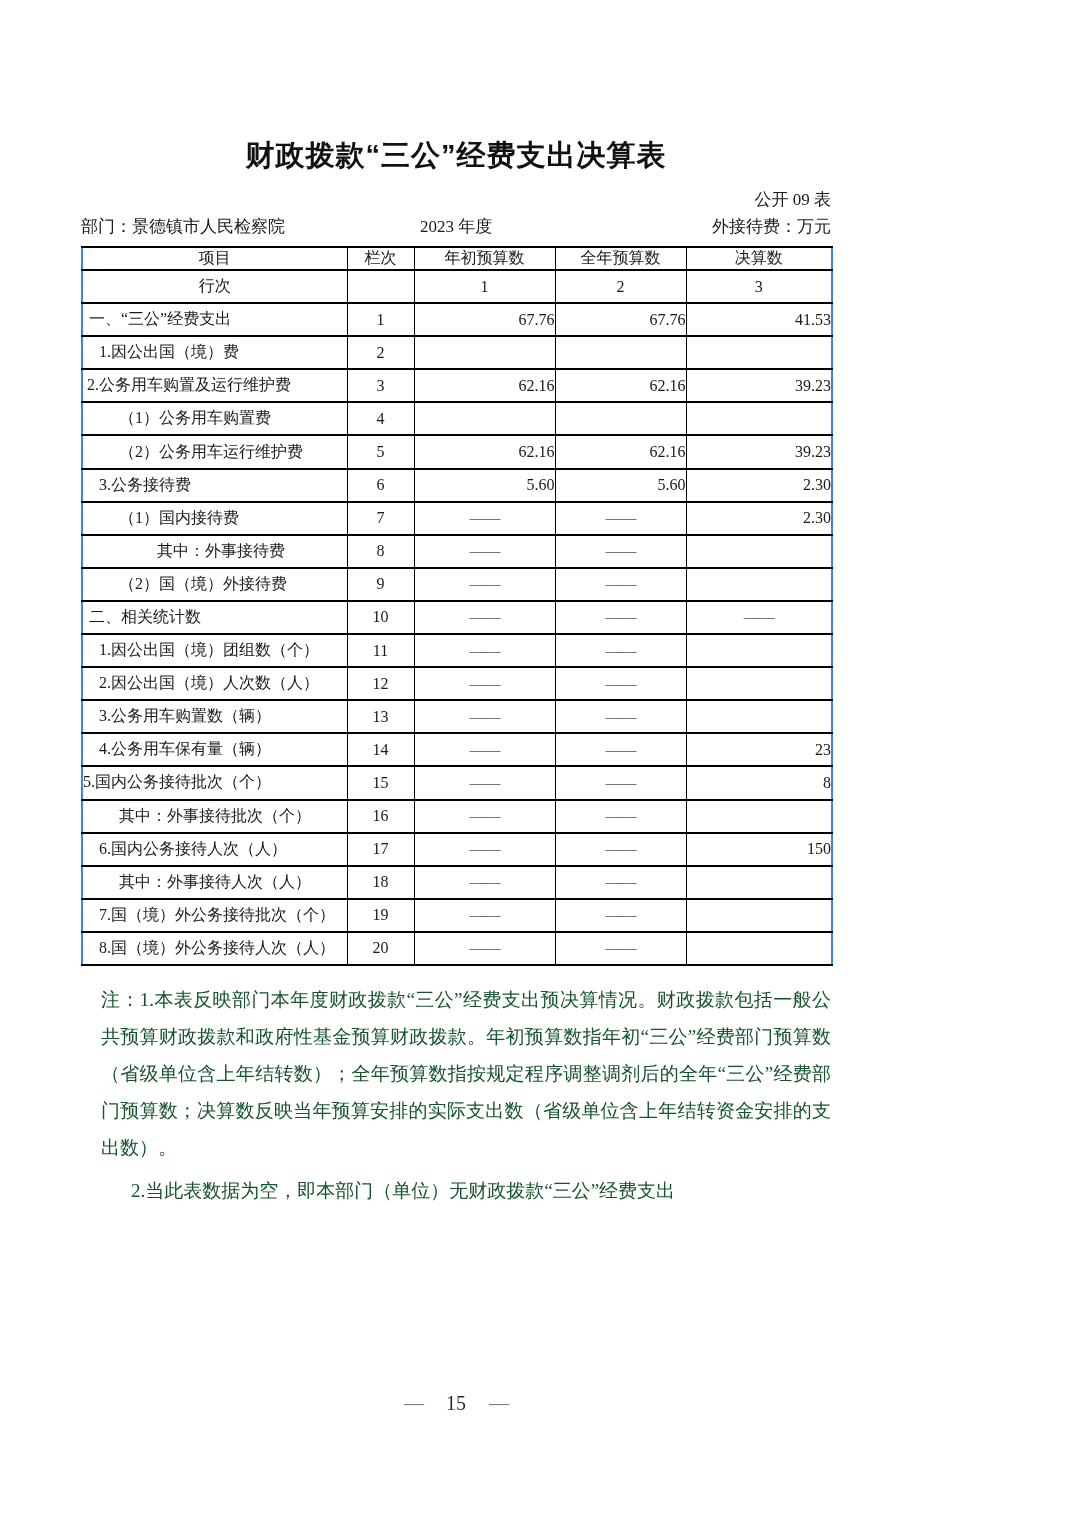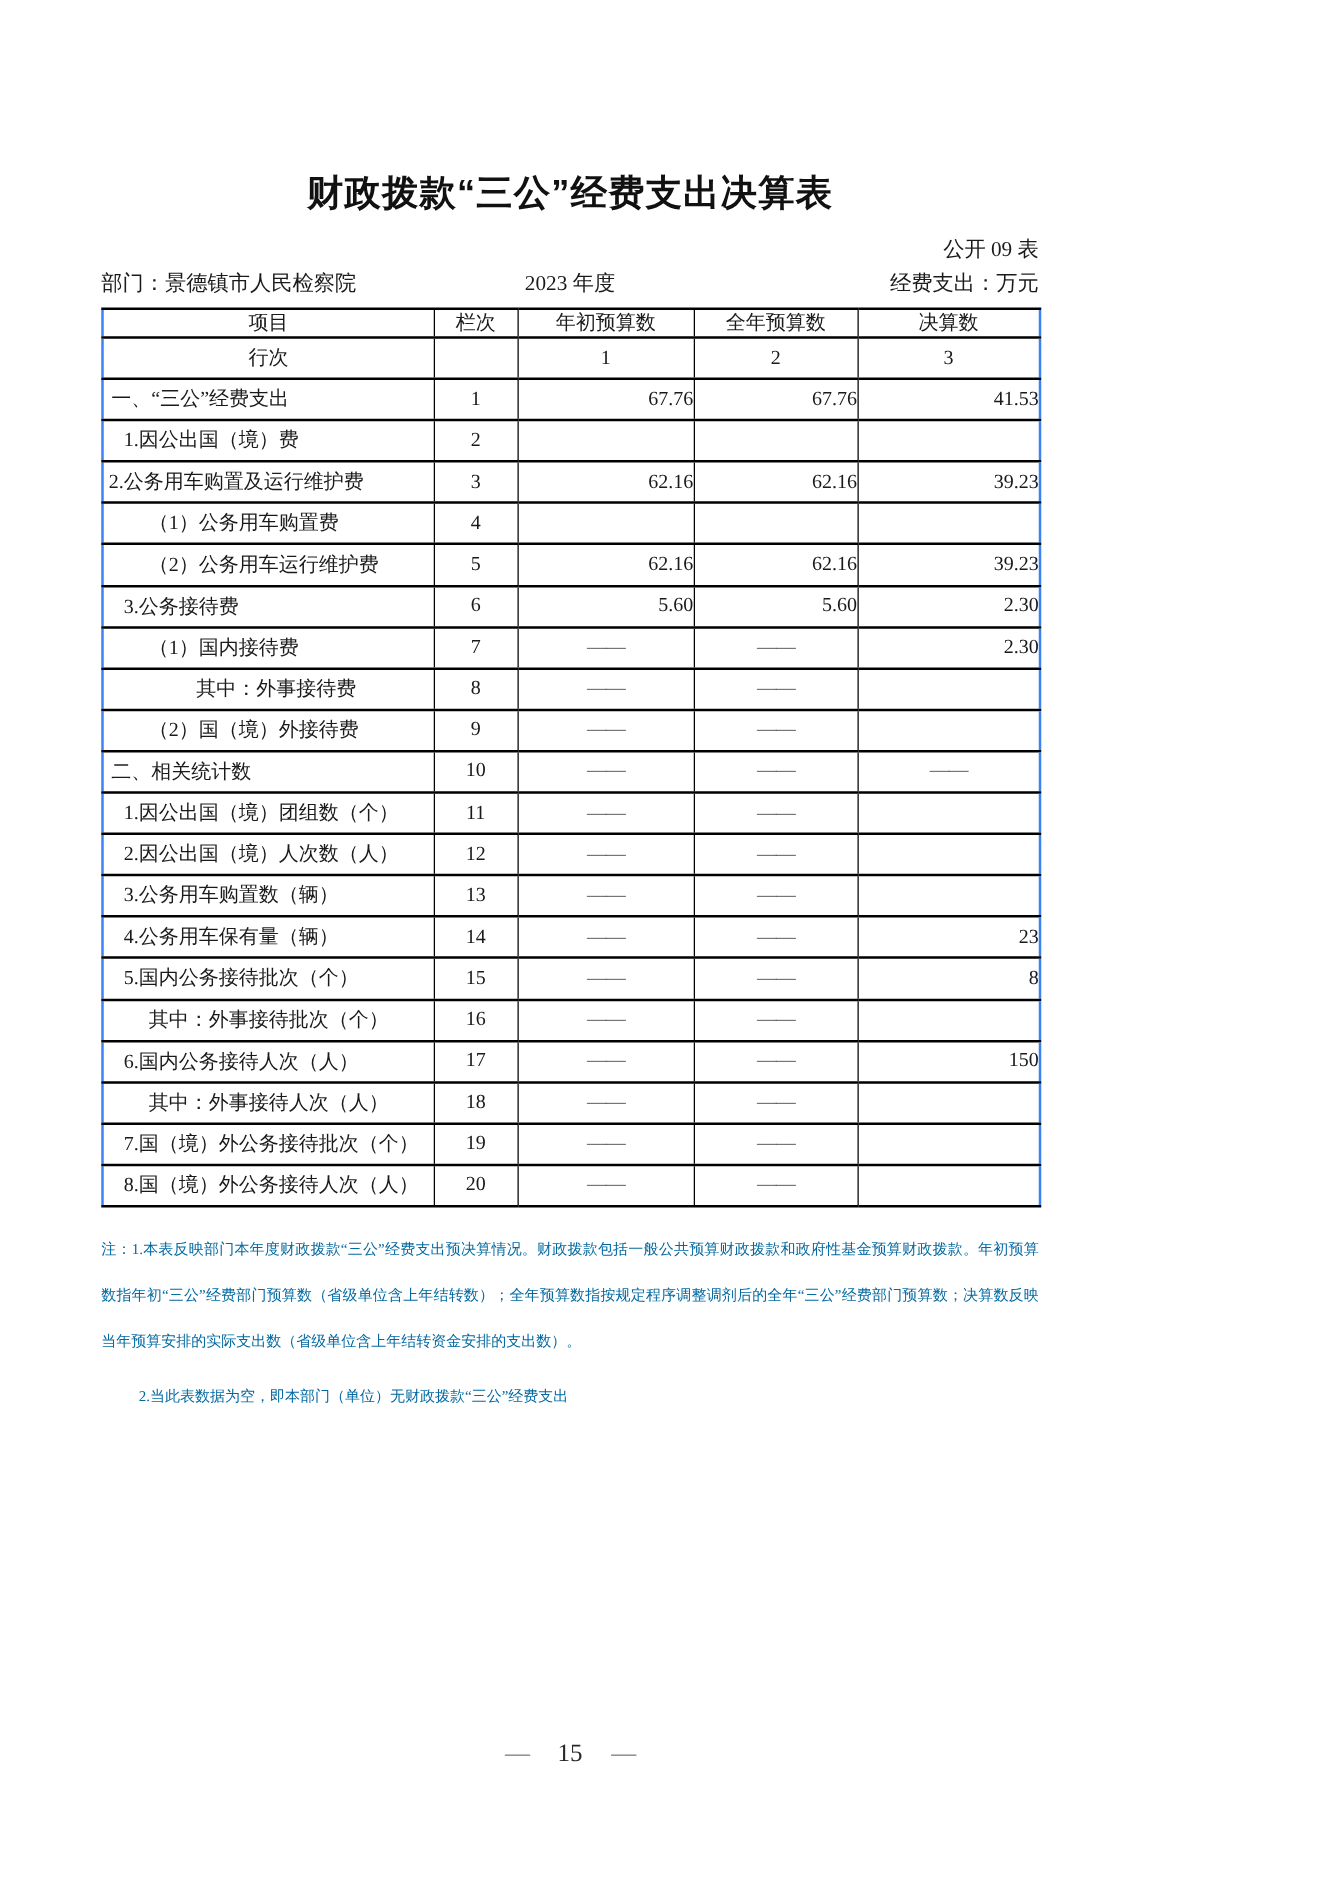--- a/index.html
+++ b/index.html
@@ -61,24 +61,25 @@
   }
   table.fin th { text-align: center; }
   td.c-line { text-align: center; }
   td.c-item { text-align: left; }
   td.c-val  { text-align: right; padding-right: 10px; }
   td.c-val.dash { text-align: center; padding-right: 0; color: #5f5f5f; letter-spacing: -1px; }
   td.c-val.empty {}
 
   .notes {
     margin-top: 15px;
-    font-size: 12px;
+    font-size: 19px;
     line-height: 37px;
     text-align: justify;
-    color: #0369a1;
+    color: #14532d;
+    margin-left: 20px;
   }
   .note-2 {
     margin-top: 10px;
     line-height: 30px;
     text-indent: 30px;
     text-align: left;
   }
   .page-footer {
     position: absolute;
     left: 0; right: 0;
@@ -96,21 +97,21 @@
 <div class="page">
   <div class="content">
 
     <div class="doc-title">财政拨款“三公”经费支出决算表</div>
 
     <div class="form-code">公开 09 表</div>
 
     <div class="meta-row">
       <span class="meta-left">部门：景德镇市人民检察院</span>
       <span class="meta-center">2023 年度</span>
-      <span class="meta-right">经费支出：万元</span>
+      <span class="meta-right">外接待费：万元</span>
     </div>
 
     <table class="fin">
       <colgroup>
         <col style="width:265px">
         <col style="width:67px">
         <col style="width:141px">
         <col style="width:131px">
         <col style="width:146px">
       </colgroup>
@@ -223,21 +224,21 @@
             <td class="c-val empty"></td>
           </tr>
           <tr>
             <td class="c-item" style="padding-left: 16px;">4.公务用车保有量（辆）</td>
             <td class="c-line">14</td>
             <td class="c-val dash">——</td>
             <td class="c-val dash">——</td>
             <td class="c-val">23</td>
           </tr>
           <tr>
-            <td class="c-item" style="padding-left: 16px;">5.国内公务接待批次（个）</td>
+            <td class="c-item" style="">5.国内公务接待批次（个）</td>
             <td class="c-line">15</td>
             <td class="c-val dash">——</td>
             <td class="c-val dash">——</td>
             <td class="c-val">8</td>
           </tr>
           <tr>
             <td class="c-item" style="padding-left: 36px;">其中：外事接待批次（个）</td>
             <td class="c-line">16</td>
             <td class="c-val dash">——</td>
             <td class="c-val dash">——</td>

